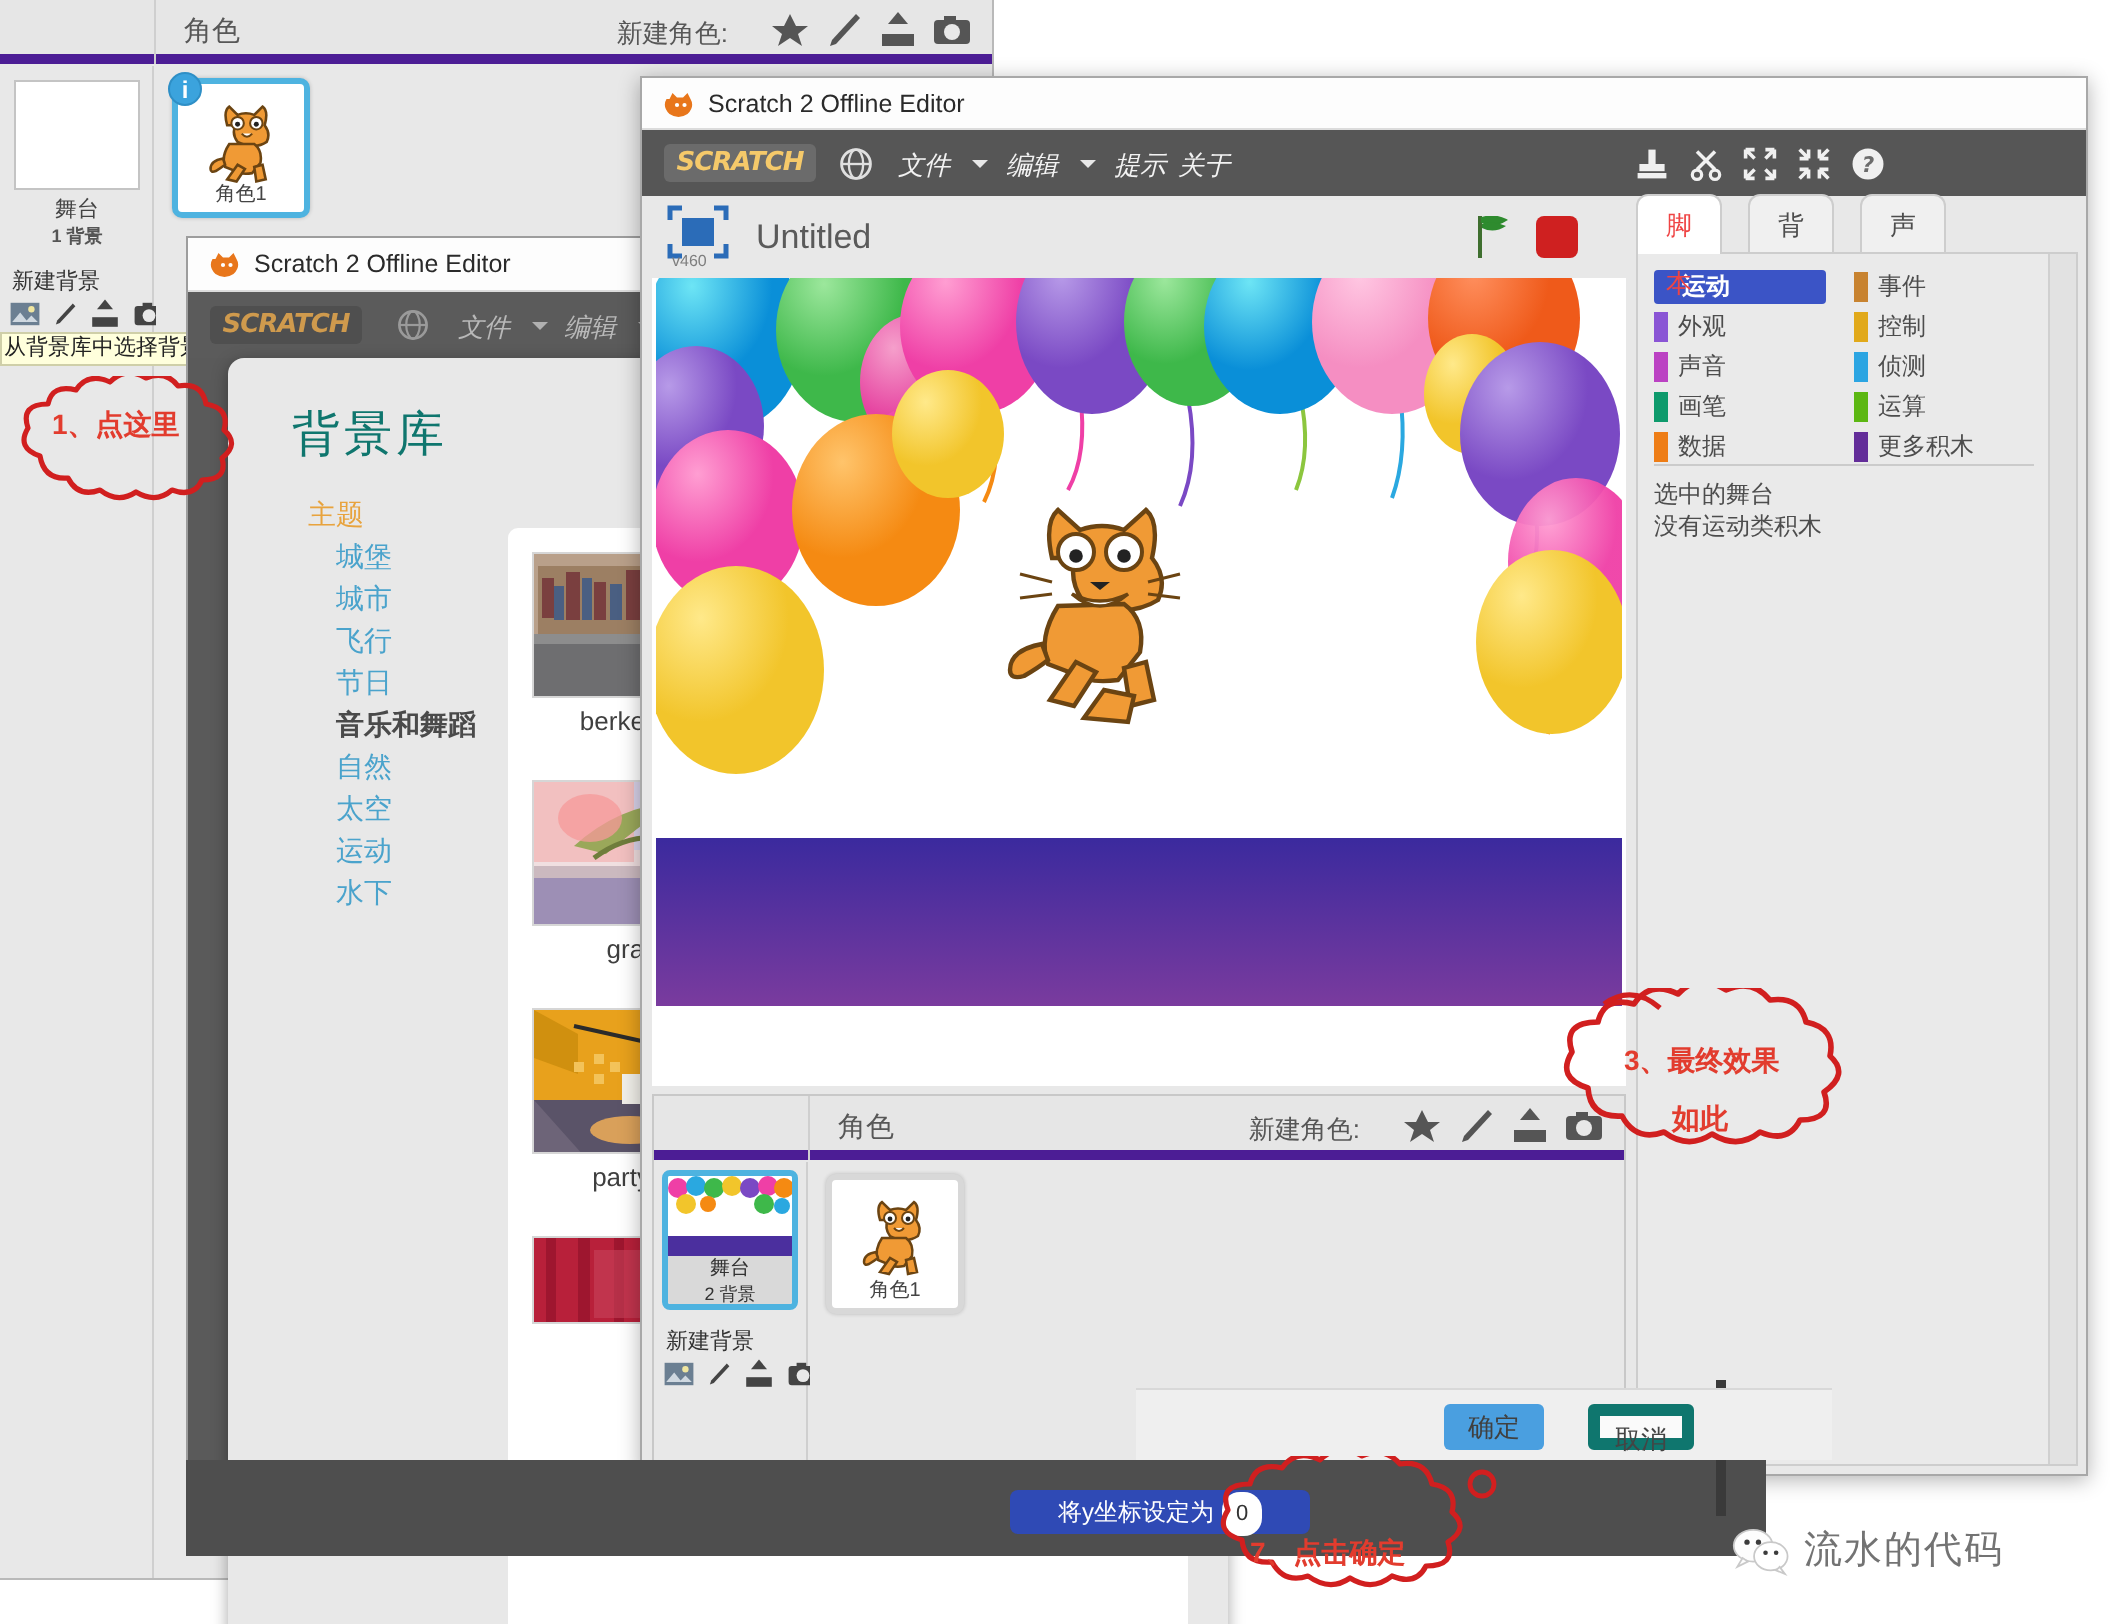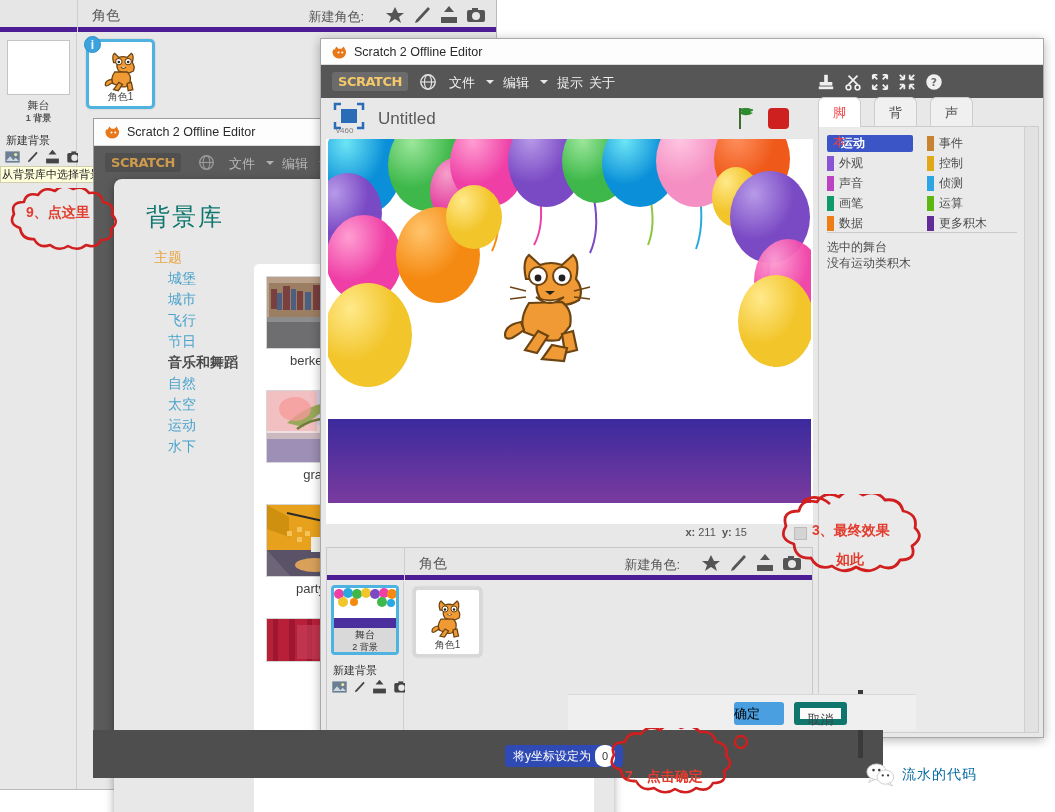--- a/index.html
+++ b/index.html
@@ -56,21 +56,21 @@
     position:absolute; left:93px; top:118px; width:540px; height:660px;
     background:#5a5a5a; border:1px solid #9d9d9d;
   }
   .win-titlebar {
     position:absolute; left:0; top:0; width:100%; height:27px;
     background:#fdfdfd; border-bottom:1px solid #dcdcdc;
   }
   .win-titlebar .tname { position:absolute; left:33px; top:6px; font-size:12.5px; color:#2a2a2a; }
   .catface { position:absolute; left:11px; top:6px; width:16px; height:15px; }
   .scr-menubar {
-    position:absolute; left:0; top:27px; width:100%; height:33px; background:#565656;
+    position:absolute; left:0; top:27px; width:100%; height:33px; background:#565656;font-style:italic;
   }
   .scr-menubar.dim { background:#5b5b5b; }
   .scr-logo {
     position:absolute; left:11px; top:7px; width:76px; height:19px;
     background:#4f4f4f; border-radius:3px; color:#cf9a4d; font-weight:bold; font-size:13px;
     letter-spacing:-.5px; text-align:center; line-height:19px;
     font-family:"DejaVu Sans",sans-serif;
   }
   .scr-logo.active { color:#f5c96a; background:#6b6b6b;}
   .menu-item { position:absolute; top:9px; font-size:13px; color:#b8b8b8; }
@@ -139,42 +139,42 @@
   .cat .sw { width:7px; height:15px; margin-right:5px; }
   .cat.selected { background:#3b54c6; color:#fff; font-weight:bold; border-radius:2px; padding-left:2px;}
   .cat.selected .sw { background:#3b54c6 !important; }
   .pal-hr { position:absolute; left:8px; top:105px; width:190px; height:1px; background:#cbcbcb; }
   .pal-note { position:absolute; left:8px; top:112px; font-size:12px; color:#4d4d4d; line-height:16px;}
   .pal-scroll { position:absolute; right:0; top:0; width:14px; bottom:0; background:#e2e2e2; border-left:1px solid #d0d0d0;}
 
   
   #btnStrip { position:absolute; left:568px; top:694px; width:348px; height:36px; background:#efefef; border-top:1px solid #d8d8d8;}
   .btn-ok {
-    position:absolute; left:166px; top:7px; width:50px; height:23px; background:#4a9fe0;
-    color:#000000; font-size:13px; text-align:left; line-height:23px; border-radius:3px; cursor:pointer;
+    position:absolute; left:154px; top:7px; width:50px; height:23px; background:#4a9fe0;
+    color:#404040; font-size:13px; text-align:center; line-height:23px; border-radius:3px; cursor:pointer;
   }
   .btn-cancel {
     position:absolute; left:226px; top:7px; width:53px; height:23px; background:#fafafa;
     color:#444; font-size:13px; text-align:center; line-height:23px;
     border:6px solid #0f766e; border-radius:3px; cursor:pointer;
   }
 
   
   #darkStrip { position:absolute; left:93px; top:730px; width:790px; height:48px; background:#4e4e4e; }
   .scratch-block {
-    position:absolute; left:505px; top:745px; height:22px; padding:0 8px;
+    position:absolute; left:505px; top:745px; height:22px; padding:0 24px;
     background:#2f4ab5; border-radius:4px; color:#fff; font-size:12px; line-height:22px;
   }
   .scratch-block .oval { display:inline-block; background:#fff; color:#333; border-radius:9px; padding:0 7px; margin-left:4px; font-size:11px;}
   .v-scroll-thumb { position:absolute; left:858px; top:690px; width:5px; height:68px; background:#3a3a3a; }
 
   
   #watermark { position:absolute; left:866px; top:762px; display:flex; align-items:center; gap:6px; }
   .wc-logo { width:30px; height:25px; }
-  .wm-text { font-size:14px; color:#0369a1; letter-spacing:1px;}
+  .wm-text { font-size:19px; color:#737373; letter-spacing:1px;}
 
   
   #tooltip {
     position:absolute; left:0; top:166px; width:97px; height:17px; background:#ffffdc;
     border:1px solid #cfcfa8; font-size:11px; color:#222; line-height:15px; padding-left:1px;
     white-space:nowrap; overflow:hidden;
   }
 
   
   .annot { position:absolute; pointer-events:none; }
@@ -569,29 +569,20 @@
             <path d="M198 152 l-16 -4"></path>
               <path d="M198 158 l-16 2"></path>
               <path d="M246 152 l16 -4"></path>
               <path d="M246 158 l16 2"></path>
           </g>
         </g>
         <rect y="280" width="483" height="84" fill="url(#floor)"></rect>
       </svg>
     </div>
 
-    <div class="xy-bar">
-      <div class="xy-txt">
-        <span>x:</span>
-        <span class="v">211</span>
-        &nbsp;<span>y:</span>
-        <span class="v">15</span>
-      </div>
-      <div class="sb-small"></div>
-    </div>
   </div>
 
   <div id="frontSprite">
     <div class="sp-header">
       <div class="divline"></div>
       <div class="sp-title">角色</div>
       <div class="sp-new">新建角色:</div>
       <div class="icon-row">
         <svg class="ic" viewBox="0 0 20 20">
             <path d="M10 2 L13 8 L19 8 L14 12 L16 18 L10 14 L4 18 L6 12 L1 8 L7 8 Z" fill="#555"></path>
@@ -748,21 +739,21 @@
 <div class="v-scroll-thumb"></div>
 
 <div id="btnStrip">
   <div class="btn-ok">确定</div>
   <div class="btn-cancel">取消</div>
 </div>
 
 <svg class="annot" id="an1" viewBox="0 0 125 72">
   <path d="M14 40 q-12 -4 -6 -14 q-4 -12 10 -12 q2 -10 14 -7 q6 -9 17 -4 q8 -8 18 -2 q10 -4 16 4 q12 -2 14 9 q12 2 9 13 q8 7 -1 14 q3 11 -10 11 q-4 9 -15 5 q-8 7 -18 1 q-9 6 -18 -1 q-11 4 -16 -6 q-12 1 -14 -11 z" fill="none" stroke="#d11f1f" stroke-width="2.6" stroke-linejoin="round"></path>
 </svg>
-<div class="annot-txt" id="an1t">9、点这里</div>
+<div class="annot-txt" id="an1t">1、点这里</div>
 
 <svg class="annot" id="an2" viewBox="0 0 152 72">
   <path d="M18 42 q-14 -4 -7 -15 q-5 -13 11 -13 q3 -11 16 -8 q7 -10 19 -4 q9 -9 21 -2 q11 -5 19 4 q13 -2 16 10 q13 2 10 14 q9 8 -2 15 q4 12 -11 12 q-5 10 -17 5 q-10 8 -21 1 q-10 7 -21 -1 q-12 4 -18 -7 q-14 1 -15 -11 z" fill="none" stroke="#d11f1f" stroke-width="2.6" stroke-linejoin="round"></path>
   <circle cx="138" cy="14" r="6" fill="none" stroke="#d11f1f" stroke-width="2.4"></circle>
 </svg>
 <div class="annot-txt" id="an2t">7、点击确定</div>
 
 <svg class="annot" id="an3" viewBox="0 0 168 90">
   <path d="M22 50 q-16 -5 -8 -18 q-5 -15 13 -15 q3 -13 18 -9 q8 -12 22 -5 q10 -11 24 -2 q13 -6 22 5 q15 -2 18 11 q15 3 12 17 q10 9 -3 18 q5 14 -12 14 q-6 12 -20 6 q-11 9 -24 1 q-12 8 -24 -1 q-14 5 -21 -8 q-16 1 -17 -14 z" fill="none" stroke="#d11f1f" stroke-width="2.8" stroke-linejoin="round"></path>
   <path d="M30 8 q14 -10 28 2" fill="none" stroke="#d11f1f" stroke-width="2.6"></path>

